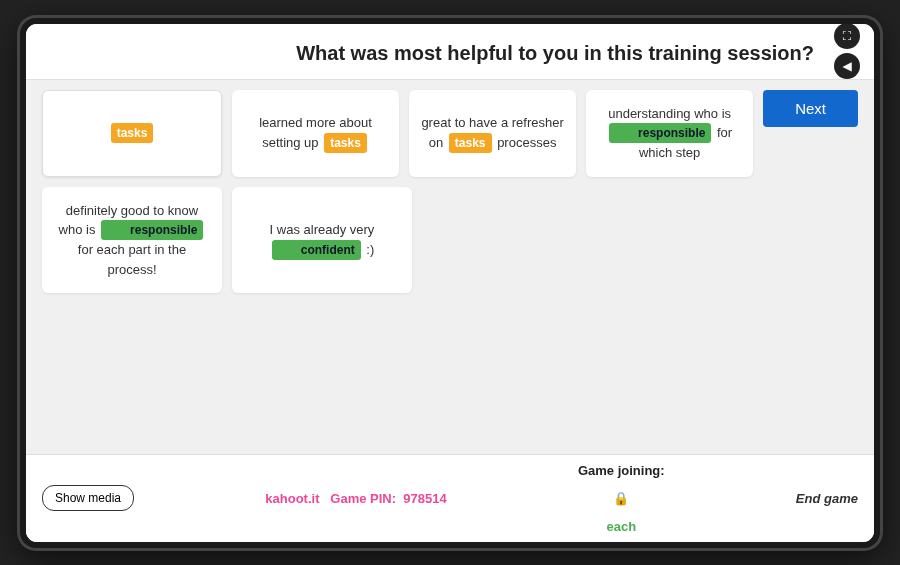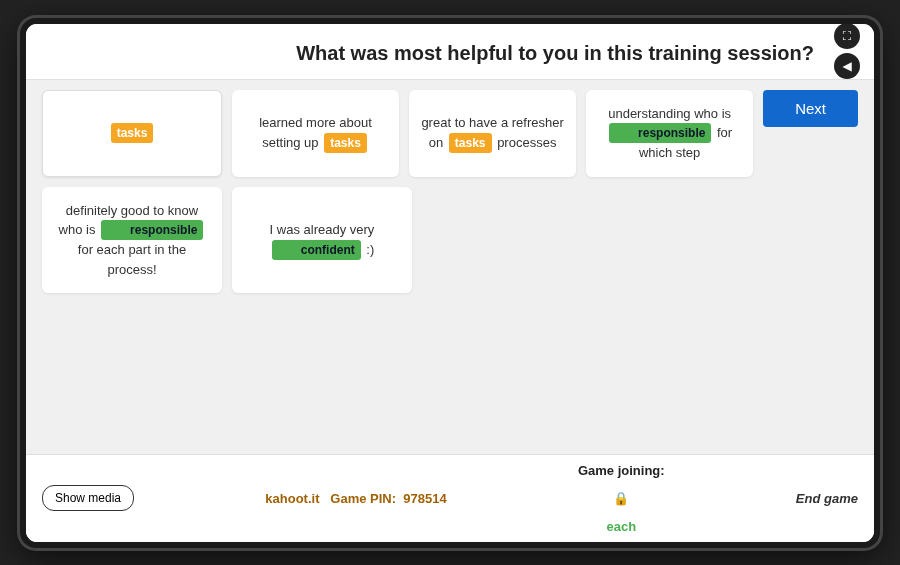--- a/index.html
+++ b/index.html
@@ -125,21 +125,21 @@
       background: #fff;
       border: 1px solid #333;
       border-radius: 12px;
       padding: 5px 12px;
       font-size: 12px;
       cursor: pointer;
       font-weight: 400;
     }
     .game-info {
       font-size: 13px;
-      color: #a16207;
+      color: #ec4899;
       font-weight: 600;
     }
     .game-info span {
       font-weight: 900;
     }
     .game-joining {
       font-size: 13px;
       color: #222;
       display: flex;
       align-items: center;

